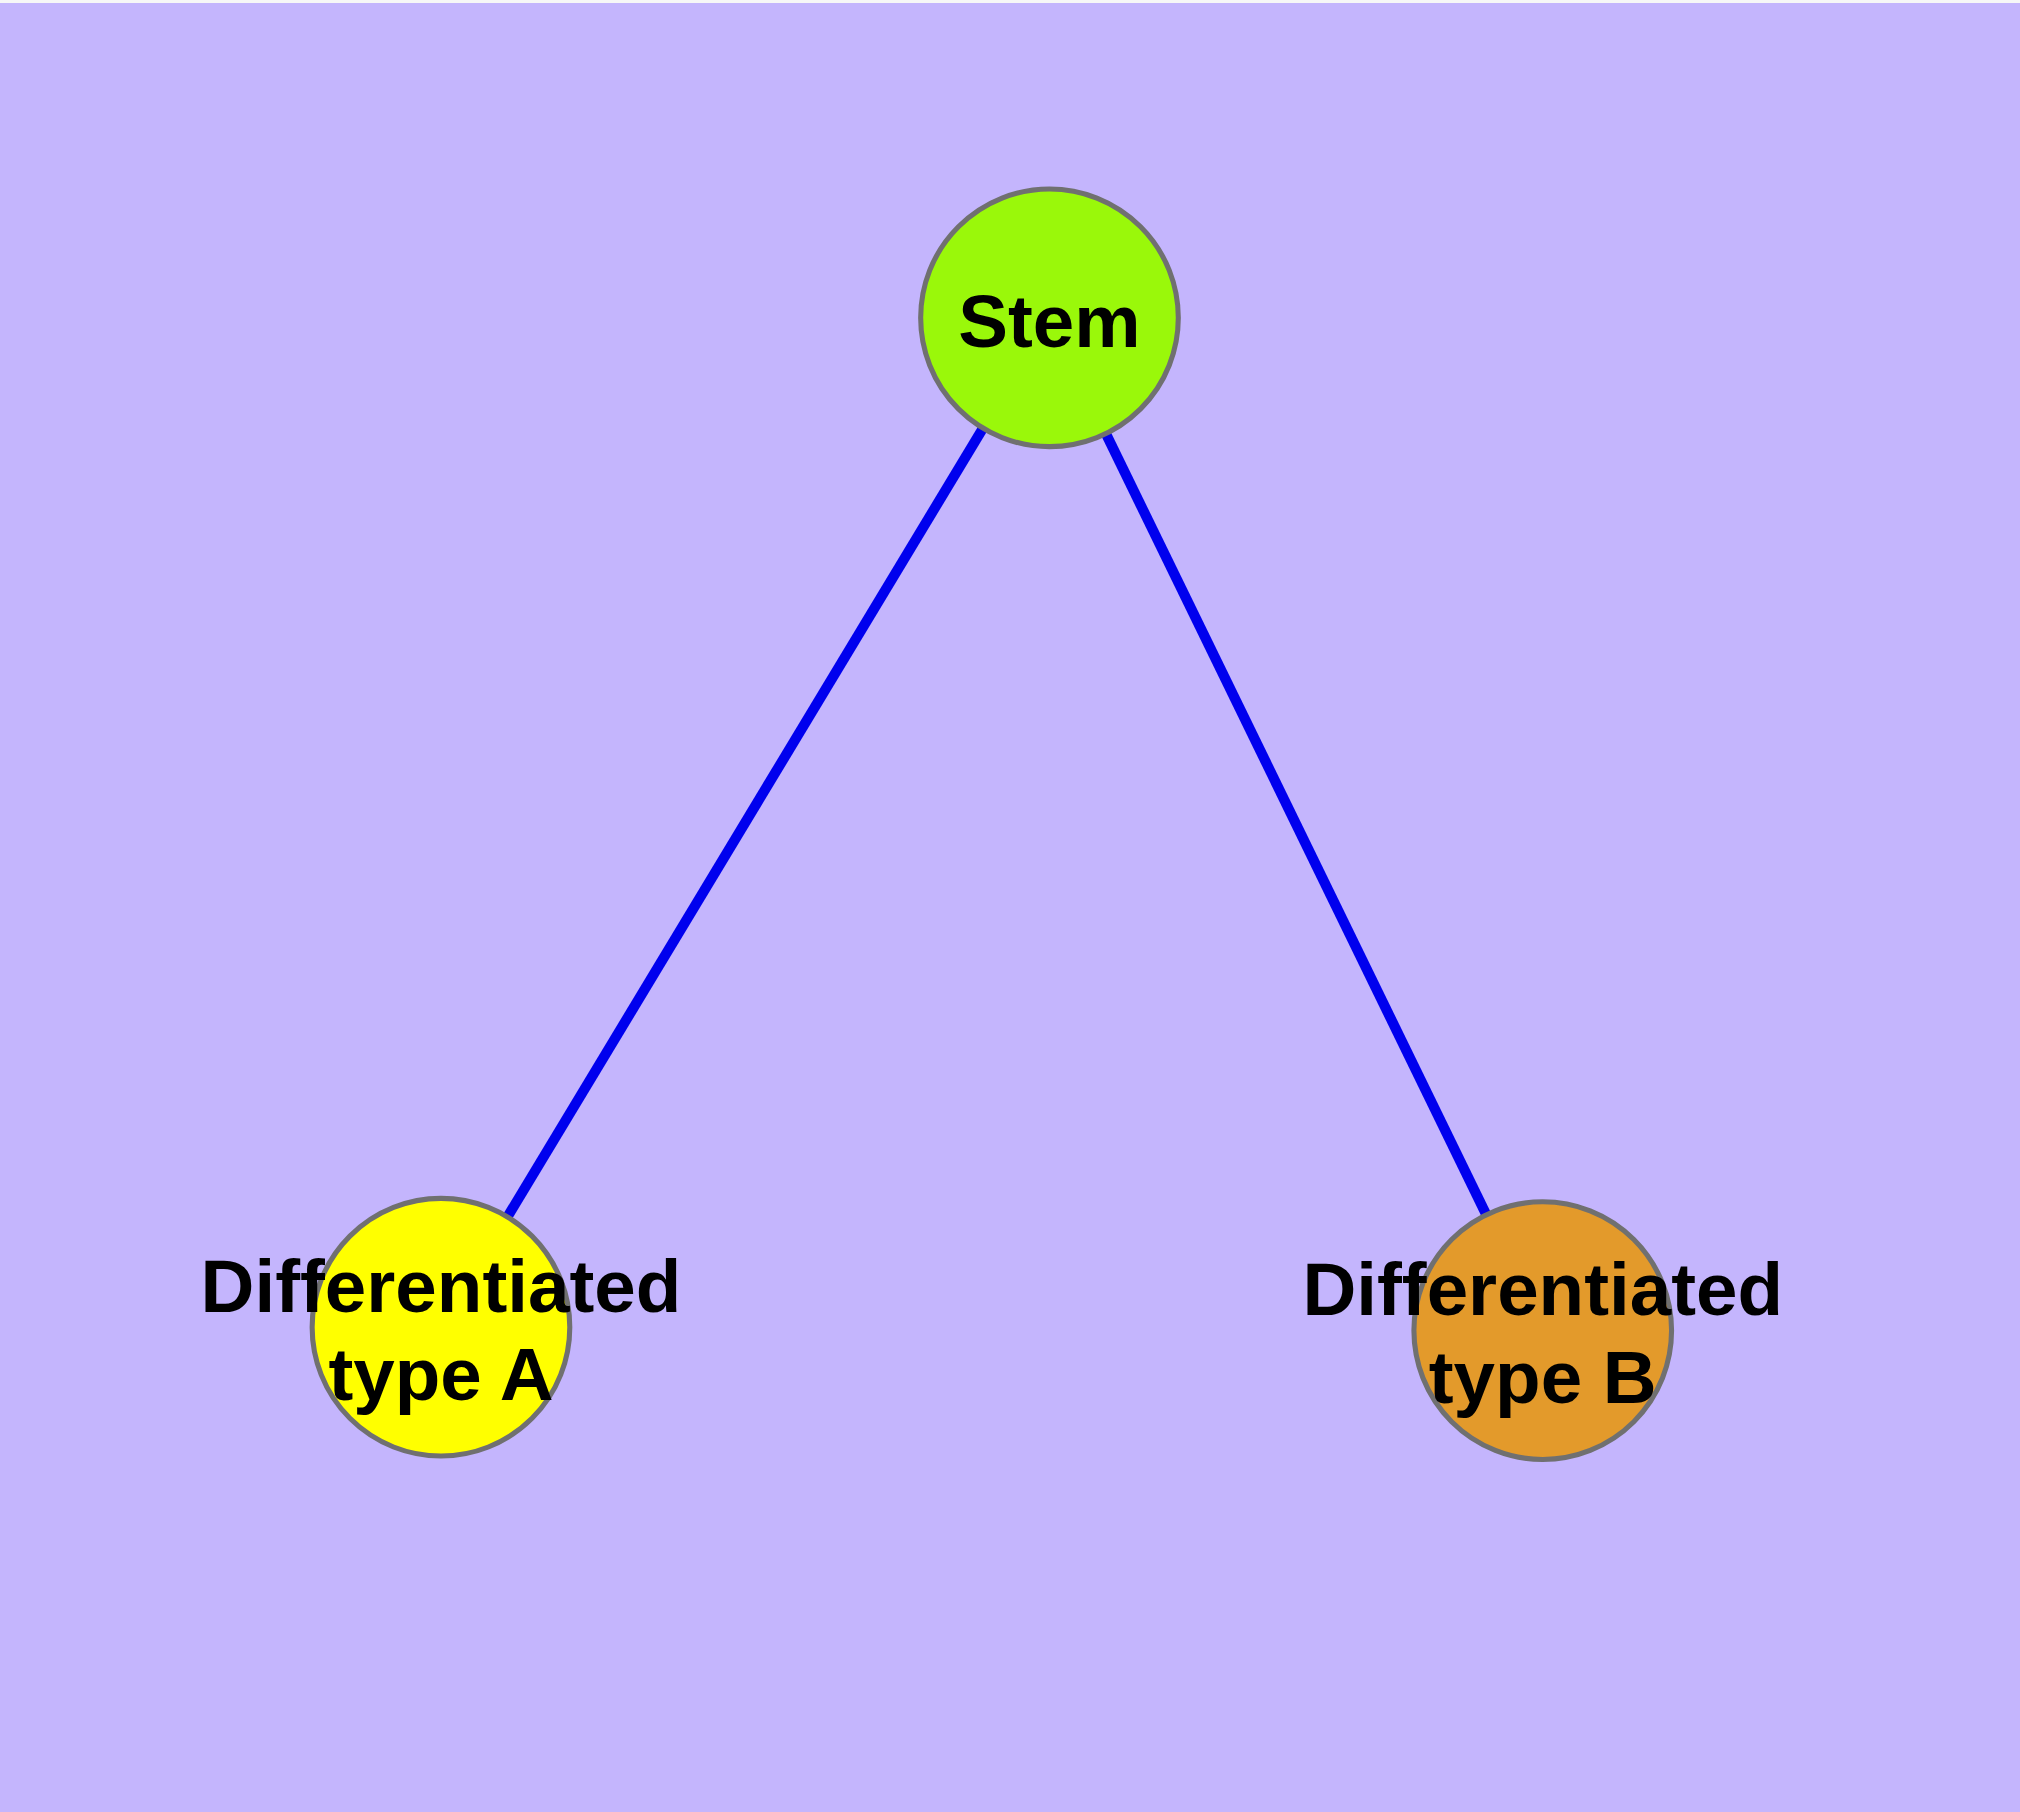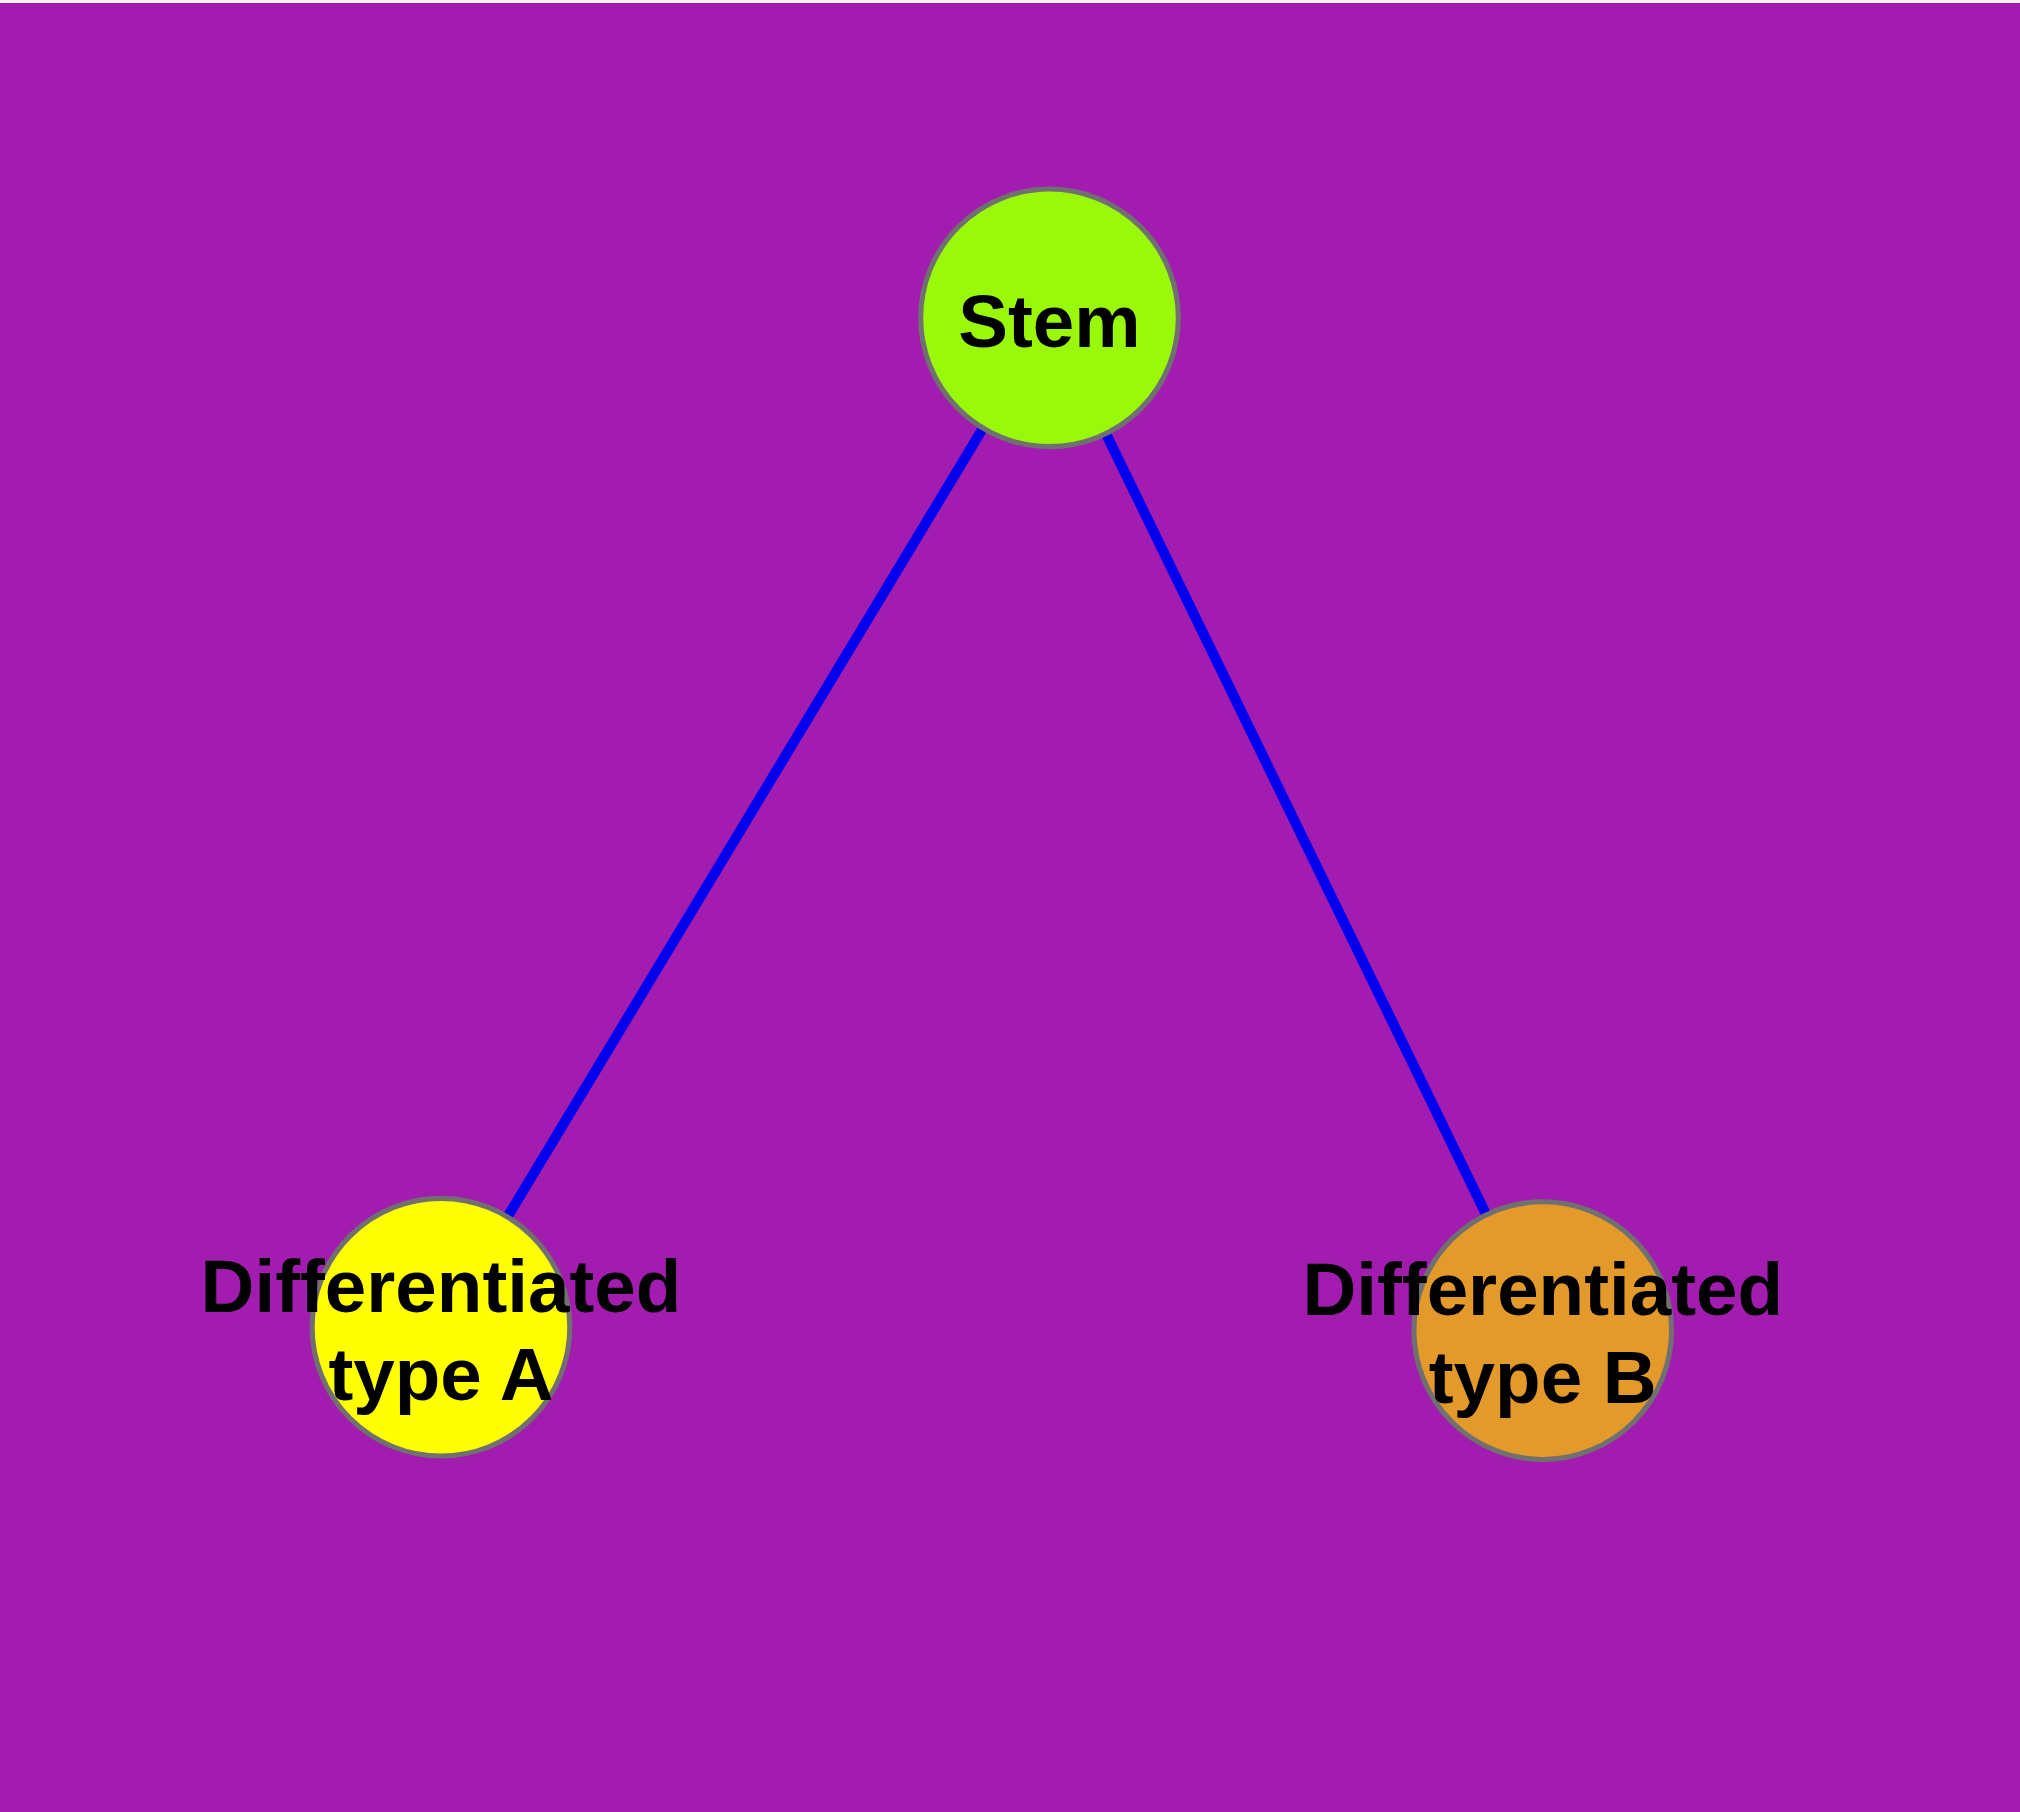--- a/index.html
+++ b/index.html
@@ -34,21 +34,21 @@
   .node-label {
     font-family: "Liberation Sans", sans-serif;
     font-weight: bold;
     font-size: 88px;
     text-anchor: middle;
   }
 </style>
 </head>
 <body>
 
-<div class="canvas" style="background: #a21caf;">
+<div class="canvas" style="background: #c4b5fd;">
   <div class="top-strip" id="top-strip" style="background: rgb(247, 247, 247);"></div>
   <svg class="graph" viewBox="0 0 2384 2138" xmlns="http://www.w3.org/2000/svg">
     <g id="edges-layer">
         <line x1="1238" y1="375" x2="520" y2="1566" stroke="#0000EE" stroke-width="12"></line>
         <line x1="1238" y1="375" x2="1820" y2="1570" stroke="#0000EE" stroke-width="12"></line>
       </g>
     <g id="nodes-layer">
         <g>
           <circle cx="1238" cy="375" r="152" fill="#9AF80A" stroke="#707070" stroke-width="6"></circle>
           <text class="node-label" fill="#000000"><tspan x="1238" y="409">Stem</tspan></text>

